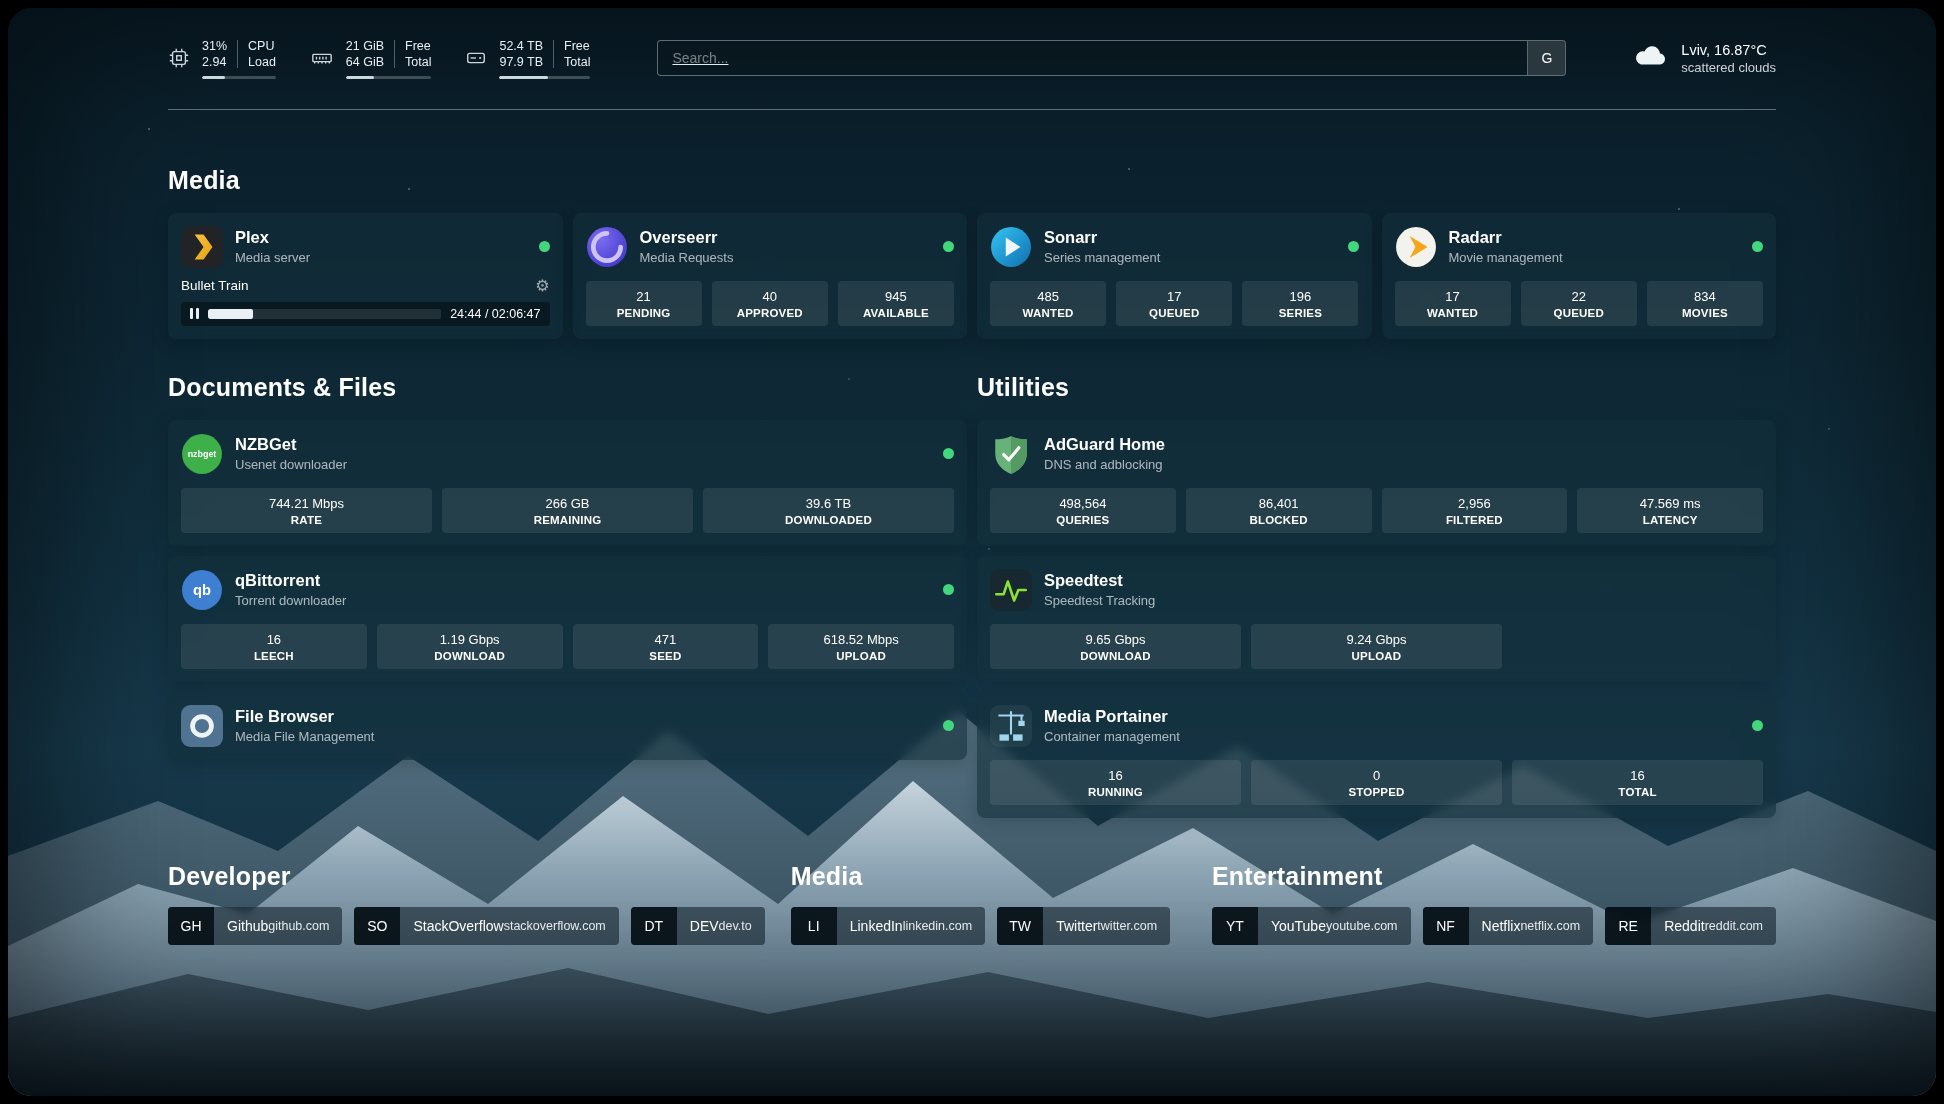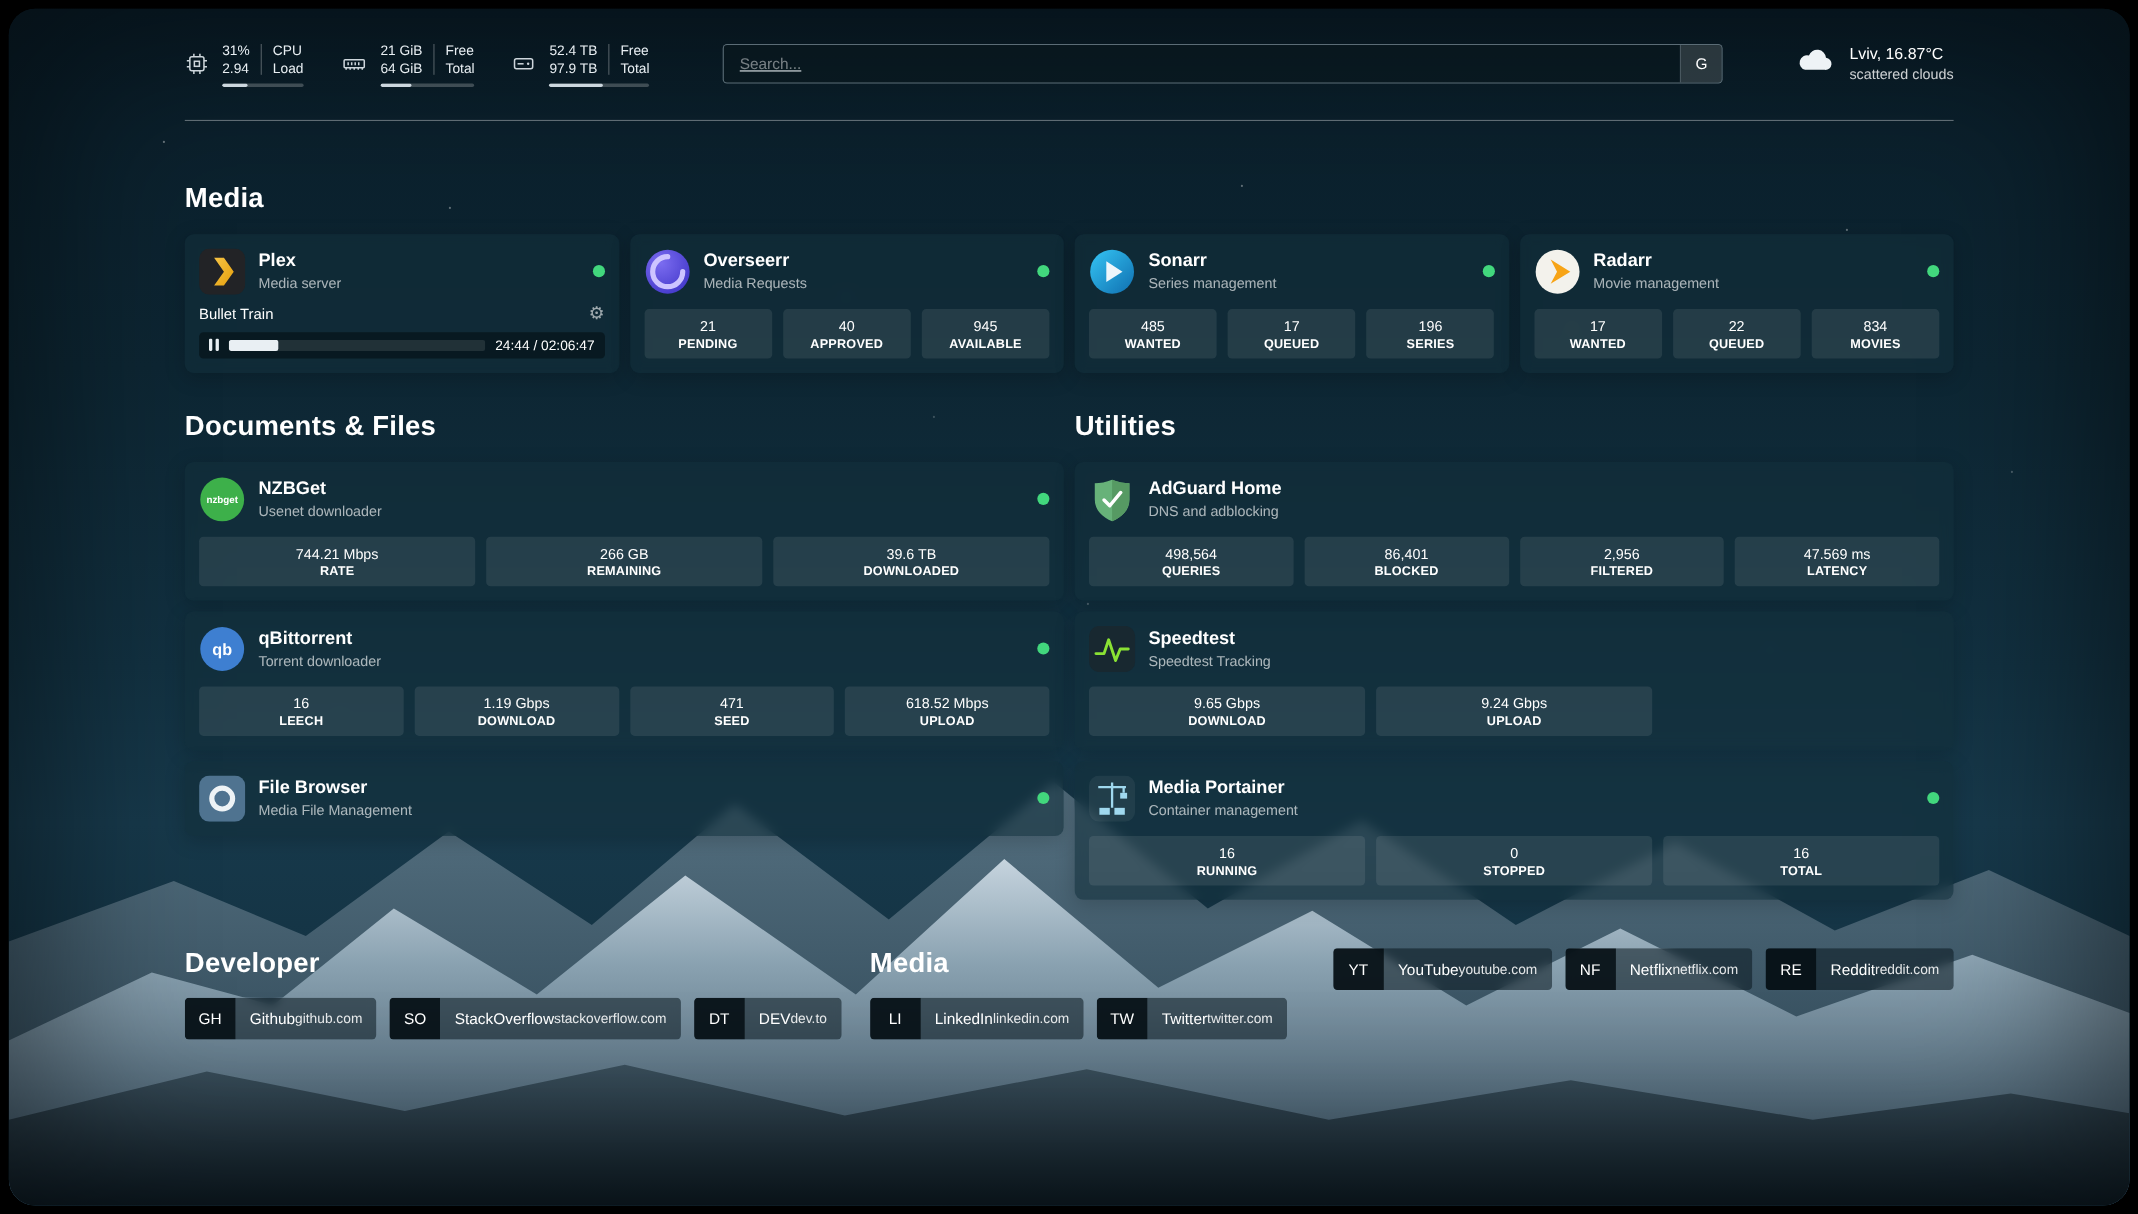--- a/index.html
+++ b/index.html
@@ -590,20 +590,21 @@
             </a>
             <a class="bm-row">
               <span class="bm-abbr">TW</span>
               <span class="bm-name">Twitter</span>
               <span class="bm-url">twitter.com</span>
             </a>
           </div>
         </div>
 
         <div class="bm-group">
+          <h2 class="sec-title">Entertainment</h2>
           <div class="bm-list">
             <a class="bm-row">
               <span class="bm-abbr">YT</span>
               <span class="bm-name">YouTube</span>
               <span class="bm-url">youtube.com</span>
             </a>
             <a class="bm-row">
               <span class="bm-abbr">NF</span>
               <span class="bm-name">Netflix</span>
               <span class="bm-url">netflix.com</span>

